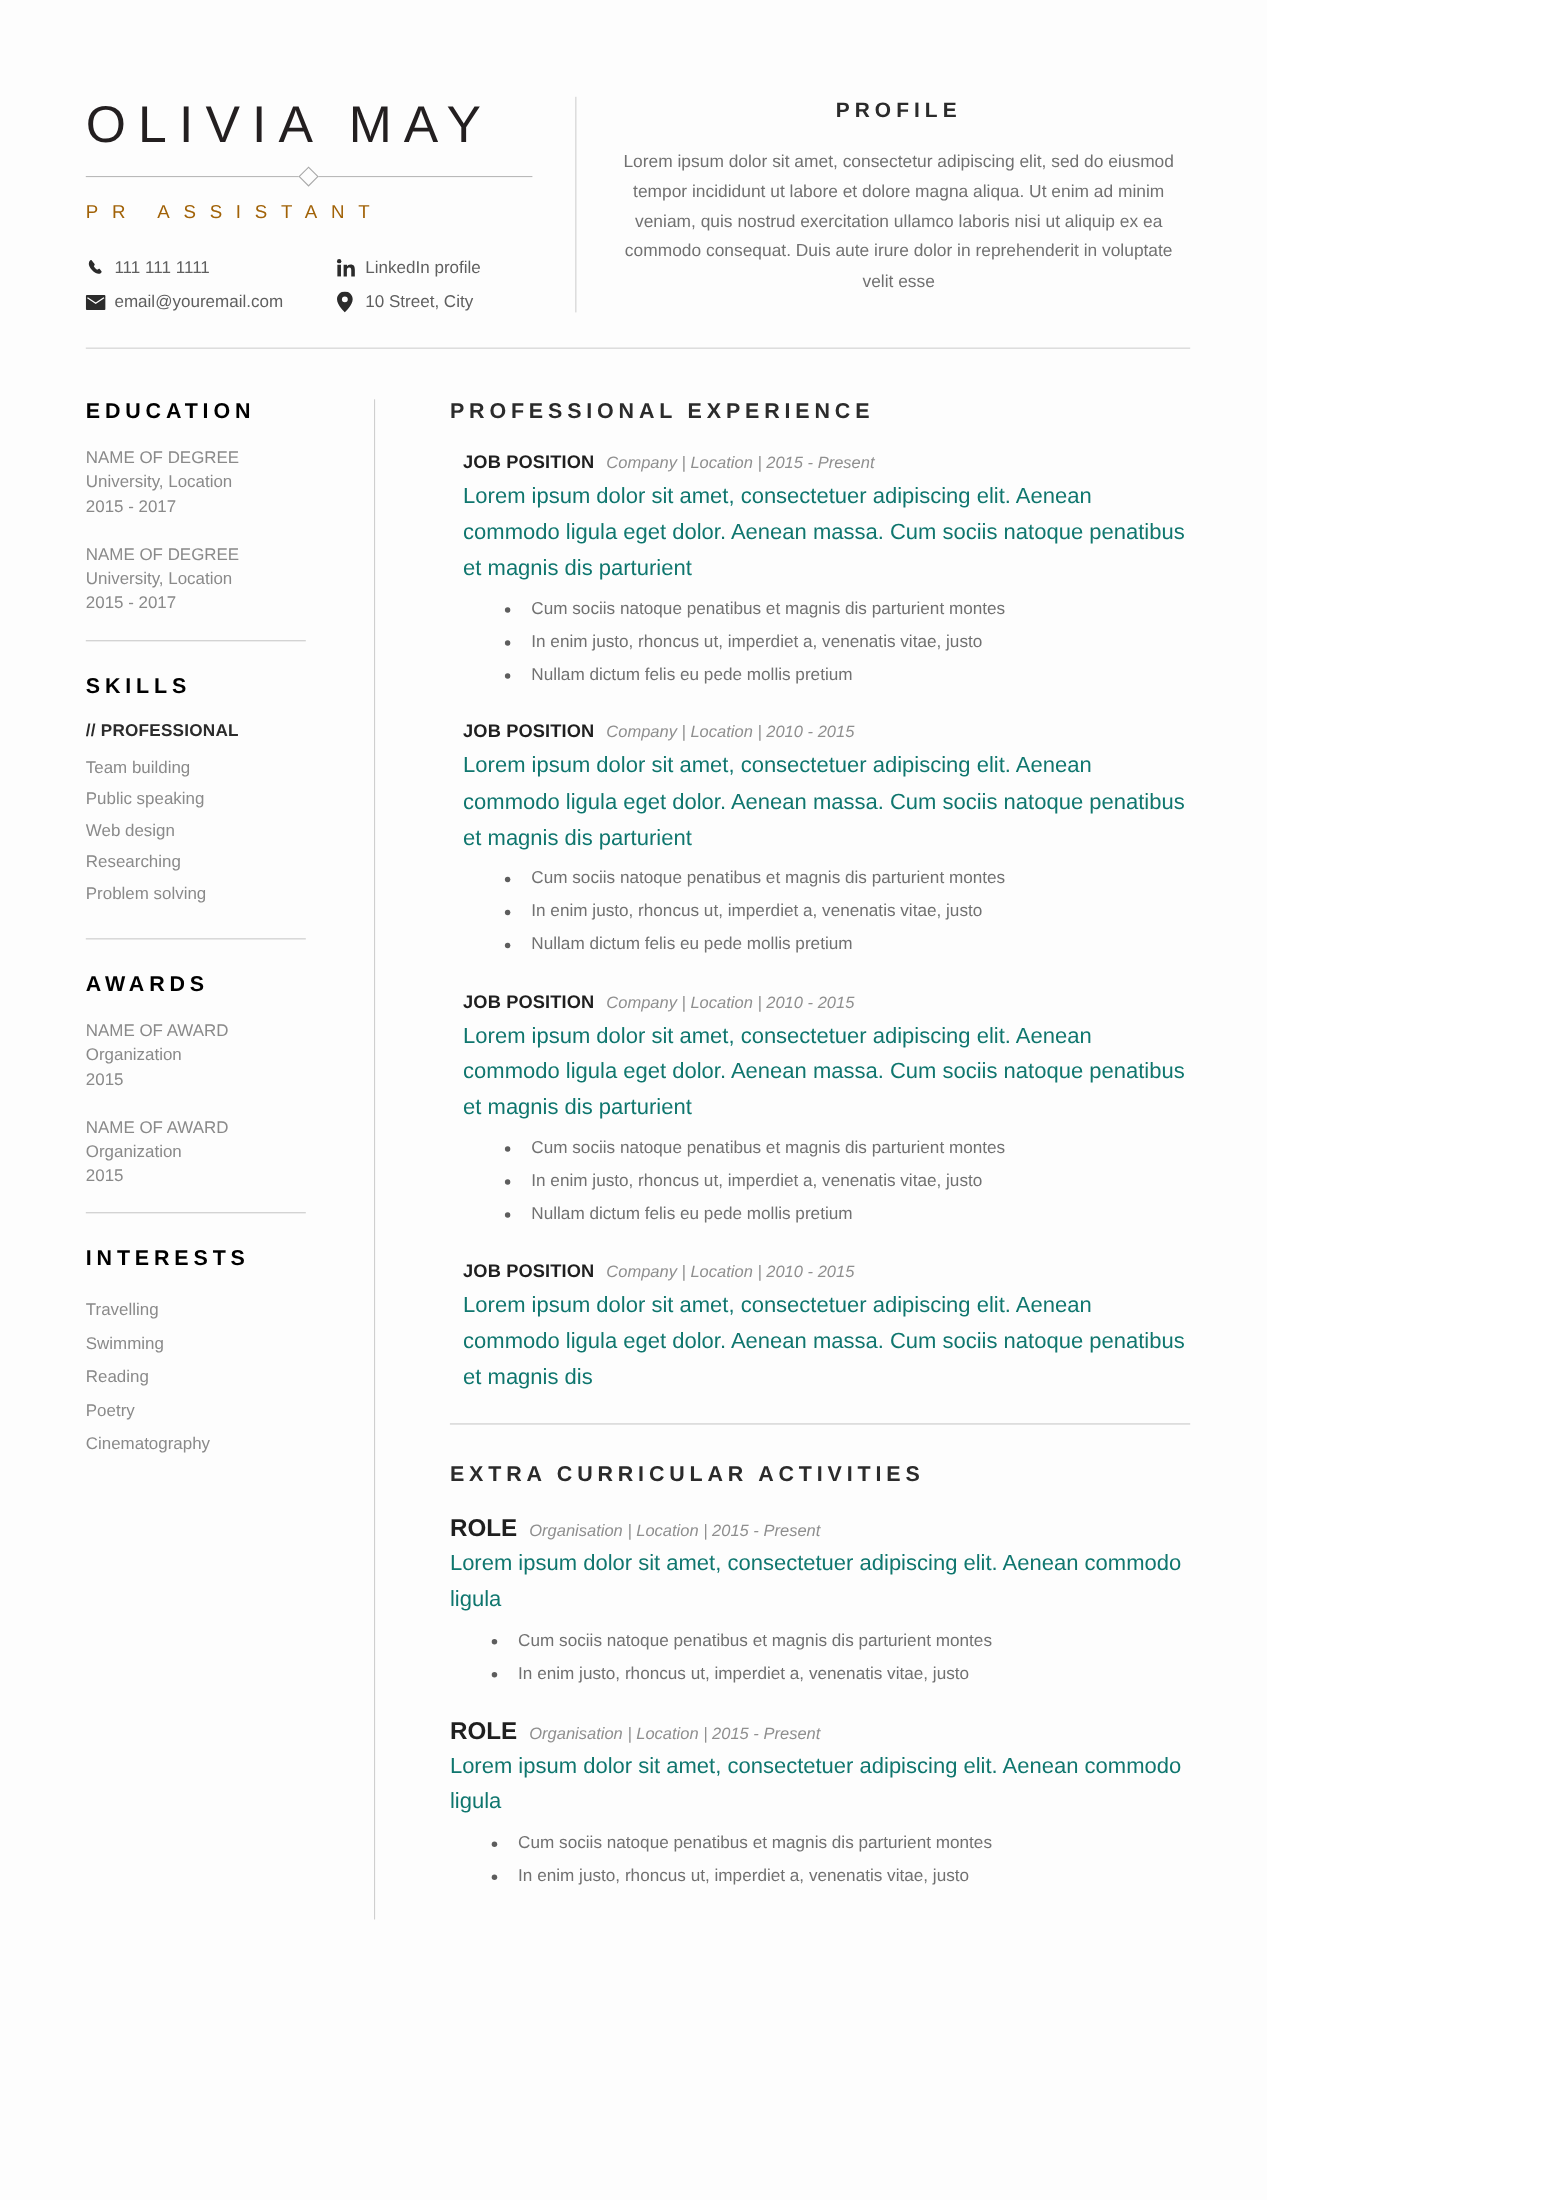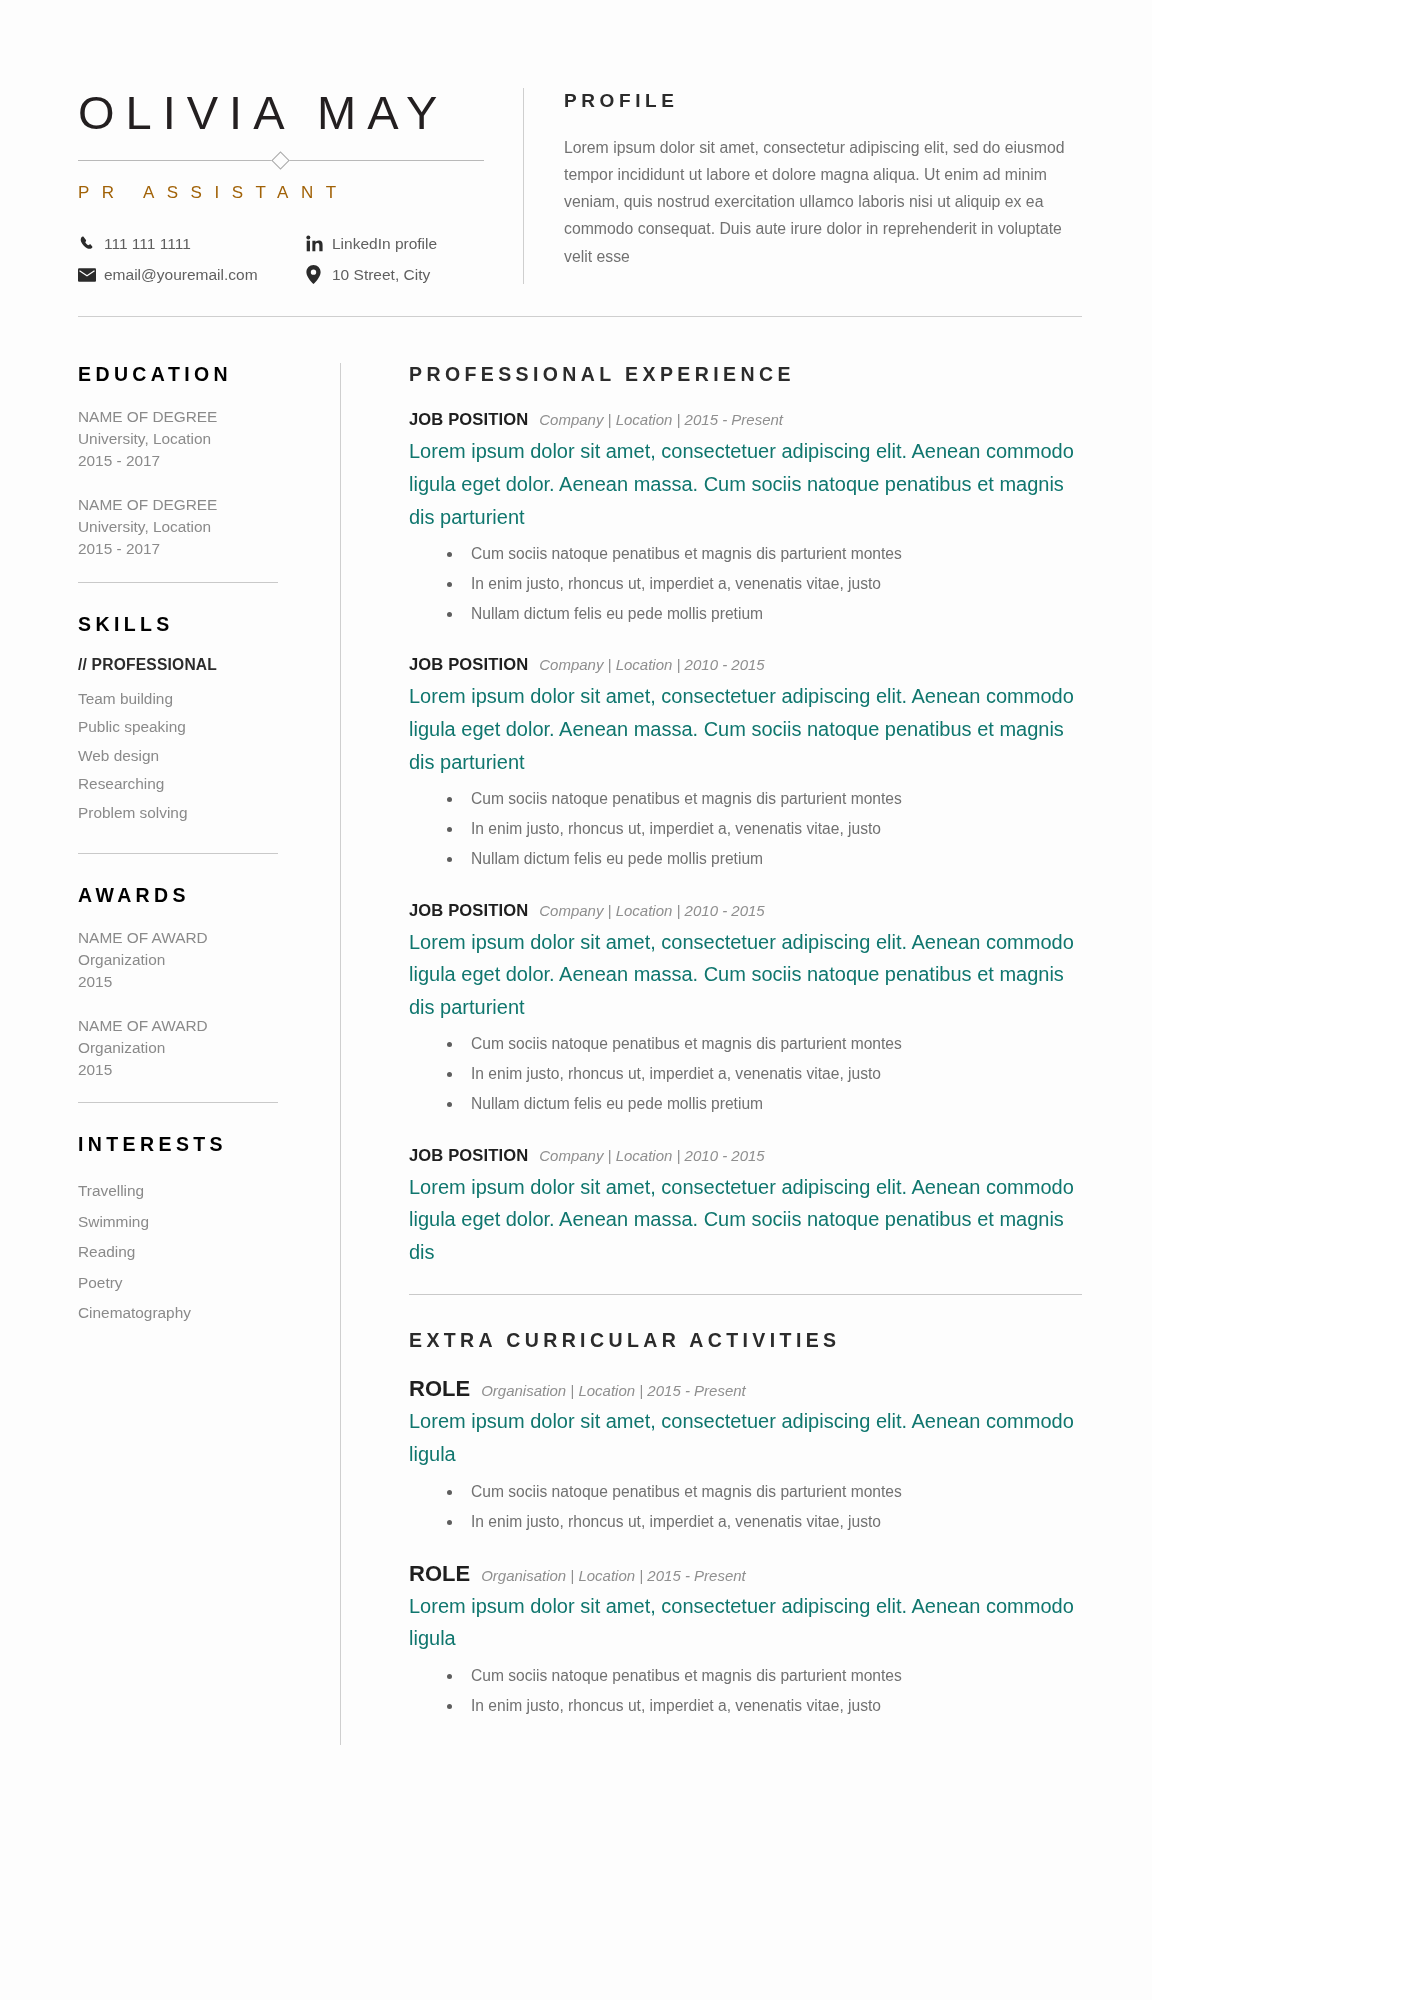--- a/index.html
+++ b/index.html
@@ -94,22 +94,23 @@
     display: flex;
     align-items: center;
     justify-content: flex-start;
     color: #2b2b2b;
   }
   .contact-item .ci-text { line-height: 1.1; }
 
   .header-right {
     flex: 1;
     border-left: 1px solid #cfcfcf;
-    padding-left: 40px;
+    padding-left: 28px;
     padding-top: 2px;
+    text-align: center;
   }
 
   .section-title {
     font-size: 19px;
     letter-spacing: 4.6px;
     color: #2b2b2b;
     font-weight: 700;
     margin-bottom: 22px;
   }
 
@@ -189,21 +190,21 @@
 
   
   .main-title {
     font-size: 19.5px;
     letter-spacing: 4.4px;
     color: #2b2b2b;
     font-weight: 700;
     margin-bottom: 24px;
   }
 
-  .job { margin-bottom: 26px; }
+  .job { margin-bottom: 26px; margin-left: 12px; }
 
   .job-header {
     margin-bottom: 5px;
     white-space: nowrap;
   }
   .job-position {
     font-size: 16.6px;
     font-weight: 700;
     color: #1f1f1f;
     letter-spacing: 0.1px;

